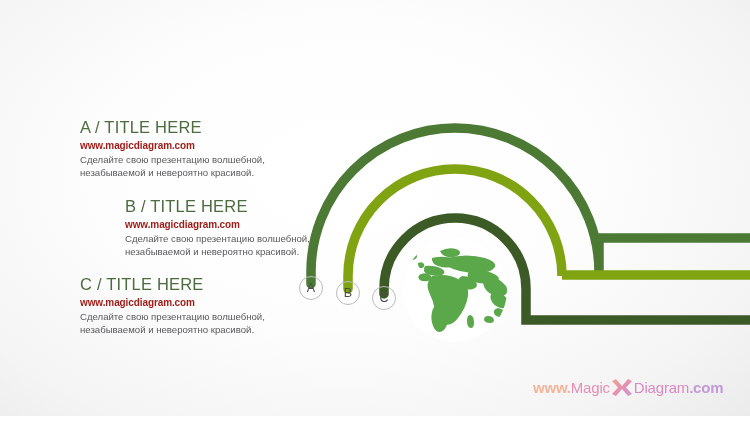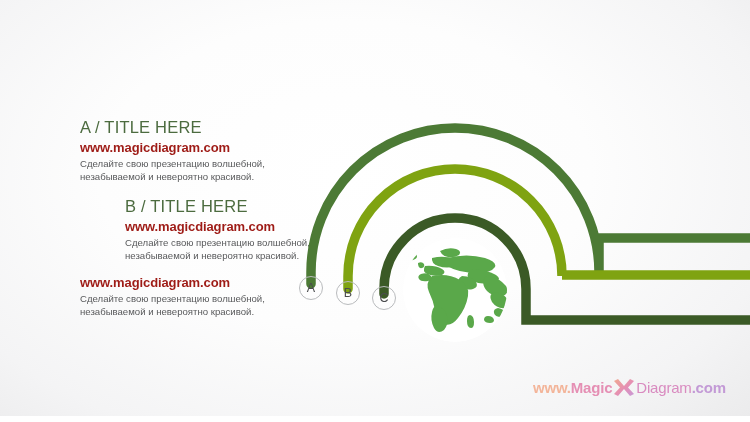--- a/index.html
+++ b/index.html
@@ -34,21 +34,21 @@
   .tb-title {
     font-size: 16.5px;
     font-weight: 400;
     letter-spacing: 0.2px;
     color: #4c6b3f;
     line-height: 1.15;
     margin: 0 0 3px 0;
     white-space: nowrap;
   }
   .tb-url {
-    font-size: 13px;
+    font-size: 10px;
     font-weight: bold;
     color: #9e1b16;
     letter-spacing: -0.1px;
     line-height: 1.2;
     margin: 0 0 2px 0;
     white-space: nowrap;
   }
   .tb-desc {
     font-size: 9.6px;
     color: #58595b;
@@ -91,21 +91,21 @@
     left: 533px;
     top: 378px;
     display: flex;
     align-items: center;
     font-size: 15px;
     font-weight: bold;
     letter-spacing: -0.2px;
     white-space: nowrap;
   }
   .wm-www { color: #f3b59a; font-weight: bold; }
-  .wm-magic { color: #e58fb4; font-weight: bold; }
+  .wm-magic { color: #e58fb4; font-weight: normal; }
   .wm-diagram { color: #d98bc0; font-weight: normal; }
   .wm-com { color: #c39ad6; font-weight: bold; }
   .wm-logo {
     display: inline-block;
     margin: 0 1px;
     line-height: 0;
   }
 </style>
 </head>
 <body>
@@ -118,20 +118,21 @@
     <div class="tb-desc">Сделайте свою презентацию волшебной, незабываемой и невероятно красивой.</div>
   </div>
 
   <div class="text-block tb-b">
     <div class="tb-title">B / TITLE HERE</div>
     <div class="tb-url">www.magicdiagram.com</div>
     <div class="tb-desc">Сделайте свою презентацию волшебной, незабываемой и невероятно красивой.</div>
   </div>
 
   <div class="text-block tb-c">
+    <div class="tb-title">C / TITLE HERE</div>
     <div class="tb-url">www.magicdiagram.com</div>
     <div class="tb-desc">Сделайте свою презентацию волшебной, незабываемой и невероятно красивой.</div>
   </div>
 
   <svg id="diagram" viewBox="0 0 750 422">
     <defs>
       <clipPath id="globeClip">
         <circle cx="455" cy="290" r="52"></circle>
       </clipPath>
     </defs>

